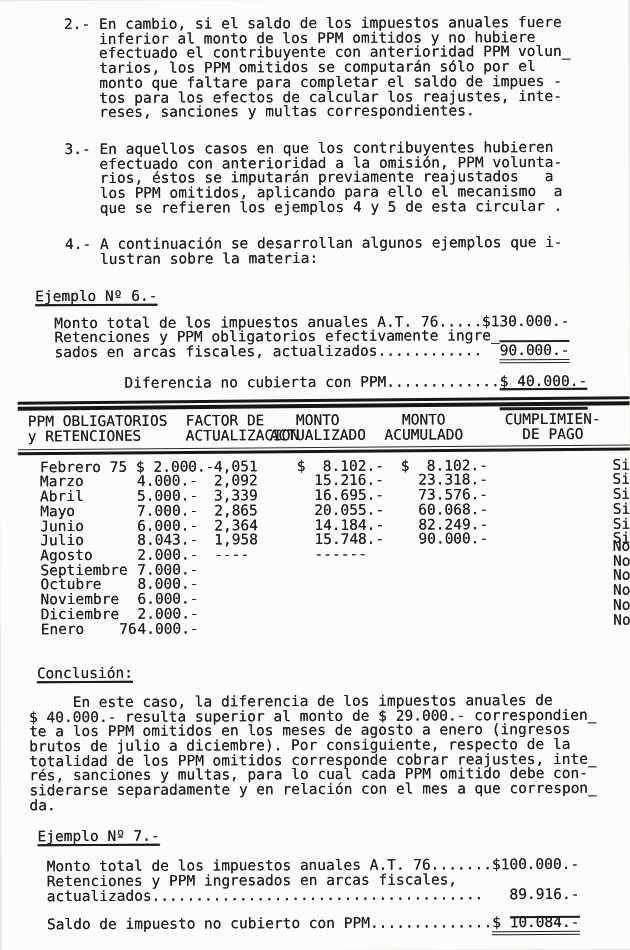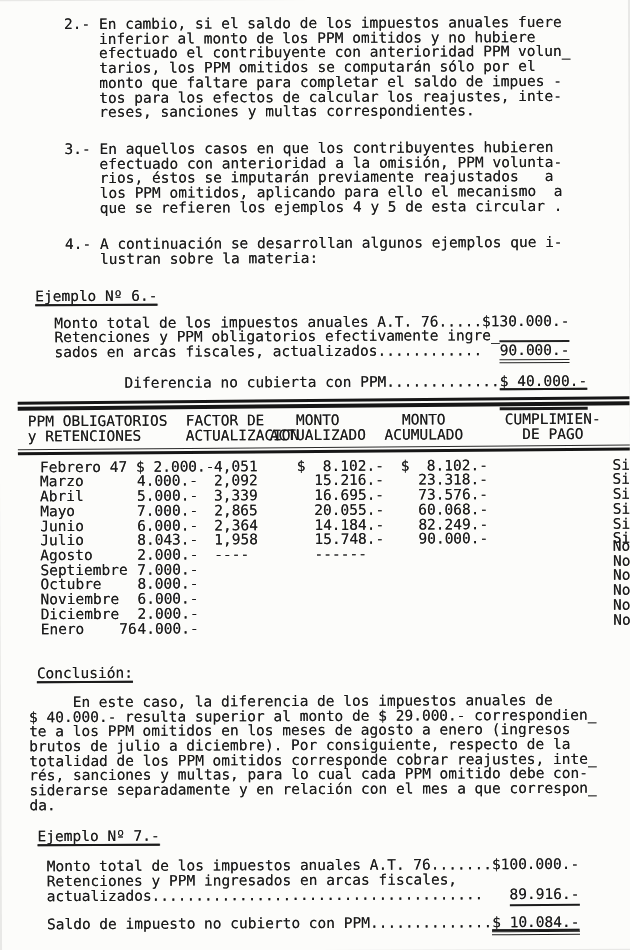--- a/index.html
+++ b/index.html
@@ -28,22 +28,22 @@
     text-underline-offset:3px;
     white-space:pre;
   }
   .block-e6{margin-left:27px;}
   .block-e7{margin-left:17px;}
   .dif{margin-top:16px;}
   .saldo{margin-top:14px;}
   .amt{white-space:pre;}
   .a90{border-top:2px solid #222;border-bottom:4px double #222;padding-bottom:1px;}
   .a40{text-decoration:underline;text-decoration-thickness:1.5px;text-underline-offset:2px;border-bottom:3px solid #1b1b1b;padding-bottom:18px;}
-  .a89{border-bottom:2px solid #1b1b1b;padding-bottom:2px;}
-  .a10{text-decoration:underline;text-decoration-thickness:1.5px;text-underline-offset:2px;border-bottom:4px double #1b1b1b;padding-bottom:1px;}
+  .a89{border-bottom:2px solid #1b1b1b;padding-bottom:14px;}
+  .a10{text-decoration-thickness:1.5px;text-underline-offset:2px;border-bottom:4px double #1b1b1b;padding-bottom:1px;}
   
   .tbl{margin-top:10px;margin-bottom:30px;}
   .rule-top{margin-left:-10px;width:612px;height:2px;border-top:3px solid #161616;border-bottom:4px solid #161616;transform:rotate(-0.25deg);}
   .rule-mid{margin-left:-10px;width:612px;height:2px;border-top:1px solid #2a2a2a;border-bottom:3px solid #161616;transform:rotate(-0.2deg);margin-bottom:6px;}
   .thead{display:flex;margin:5px 0 4px 0;}
   .thead .hc{white-space:pre;text-align:center;overflow:visible;}
   .hc.h1{width:158px;text-align:left;padding-left:0;}
   .hc.h2{width:78px;}
   .hc.h3{width:108px;}
   .hc.h4{width:104px;}
@@ -92,21 +92,21 @@
     <div class="thead">
       <span class="hc h1"><span>PPM OBLIGATORIOS</span><br><span>y RETENCIONES</span></span>
       <span class="hc h2"><span>FACTOR DE</span><br><span>ACTUALIZACION</span></span>
       <span class="hc h3"><span>MONTO</span><br><span>ACTUALIZADO</span></span>
       <span class="hc h4"><span>MONTO</span><br><span>ACUMULADO</span></span>
       <span class="hc h5"><span>CUMPLIMIEN-</span><br><span>DE PAGO</span></span>
     </div>
     <div class="rule-mid"></div>
 
     <div class="trow">
-        <span class="c">Febrero 47</span>
+        <span class="c">Febrero 75</span>
         <span class="c num">$ 2.000.-</span>
         <span class="c fac">4,051</span>
         <span class="c num">$  8.102.-</span>
         <span class="c num">$  8.102.-</span>
         <span class="c cum">Si</span>
       </div>
     <div class="trow">
         <span class="c">Marzo</span>
         <span class="c num">4.000.-</span>
         <span class="c fac">2,092</span>

